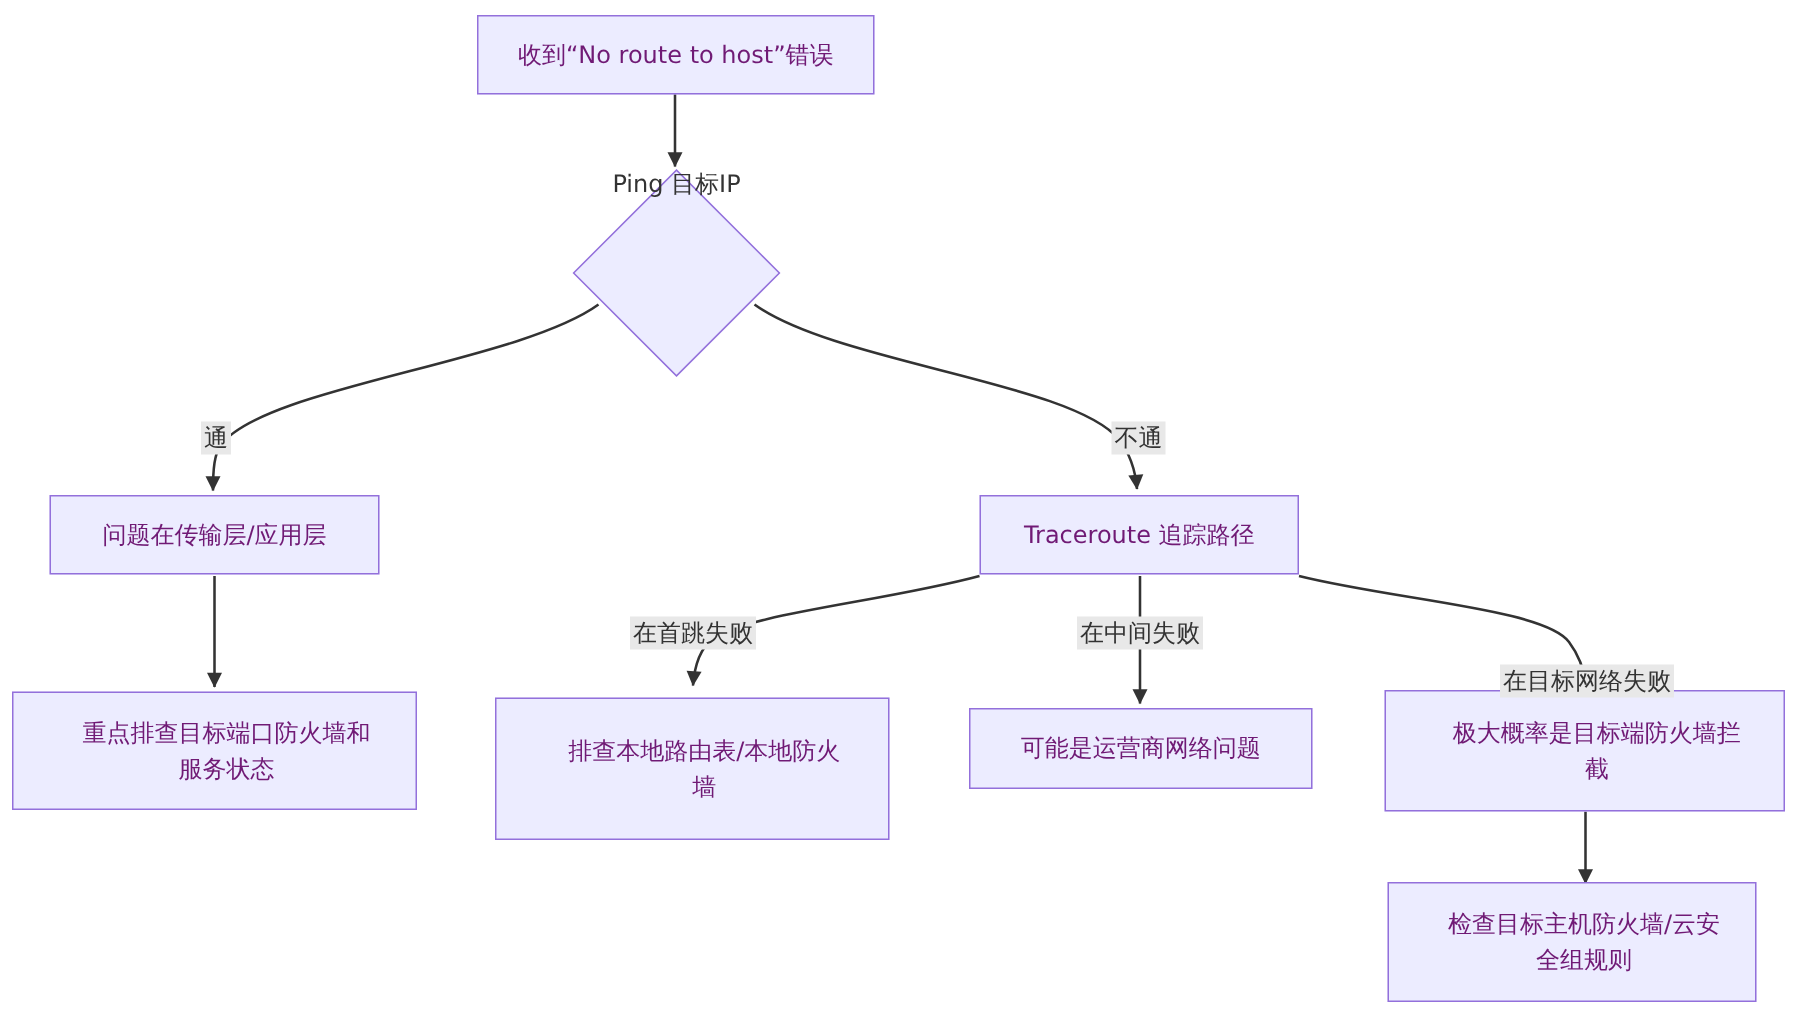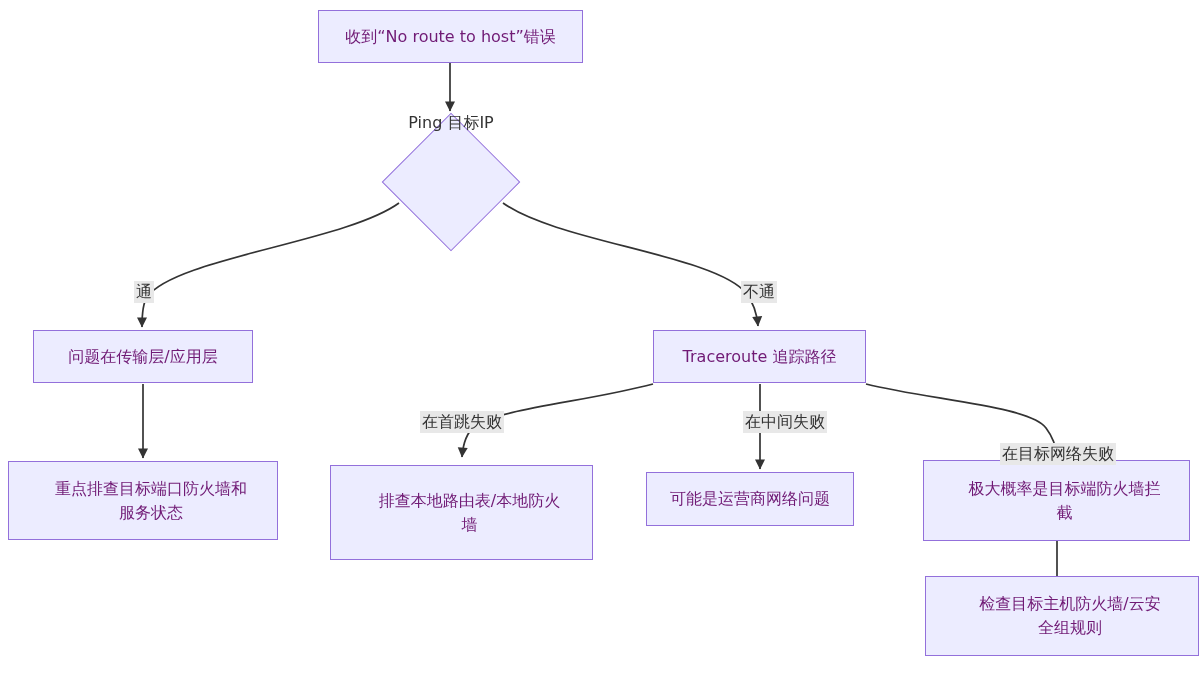--- a/index.html
+++ b/index.html
@@ -101,31 +101,31 @@
   </div>
 
   <div class="node" style="left:8px; top:461px; width:270px; height:79px;">
     <span class="nlabel wrap">重点排查目标端口防火墙和服务状态</span>
   </div>
 
   <div class="node" style="left:330px; top:465px; width:263px; height:95px;">
     <span class="nlabel wrap">排查本地路由表/本地防火墙</span>
   </div>
 
-  <div class="node" style="left:646px; top:472px; width:208px; height:54px;">
+  <div class="node" style="left:646px; top:472px; width:229px; height:54px;">
     <span class="nlabel nowrap">可能是运营商网络问题</span>
   </div>
 
   <div class="node" style="left:923px; top:460px; width:267px; height:81px;">
     <span class="nlabel wrap">极大概率是目标端防火墙拦截</span>
   </div>
 
-  <div class="node" style="left:925px; top:576px; width:274px; height:80px;">
+  <div class="node" style="left:925px; top:588px; width:246px; height:80px;">
     <span class="nlabel wrap">检查目标主机防火墙/云安全组规则</span>
   </div>
 
   <div class="elabel" style="left:144px; top:292px;">通</div>
   <div class="elabel" style="left:759px; top:292px;">不通</div>
   <div class="elabel" style="left:462px; top:422px;">在首跳失败</div>
-  <div class="elabel" style="left:785px; top:422px;">在中间失败</div>
+  <div class="elabel" style="left:760px; top:422px;">在中间失败</div>
   <div class="elabel" style="left:1058px; top:422px;margin-top:32px;">在目标网络失败</div>
 
 </div>
 
 </body></html>

